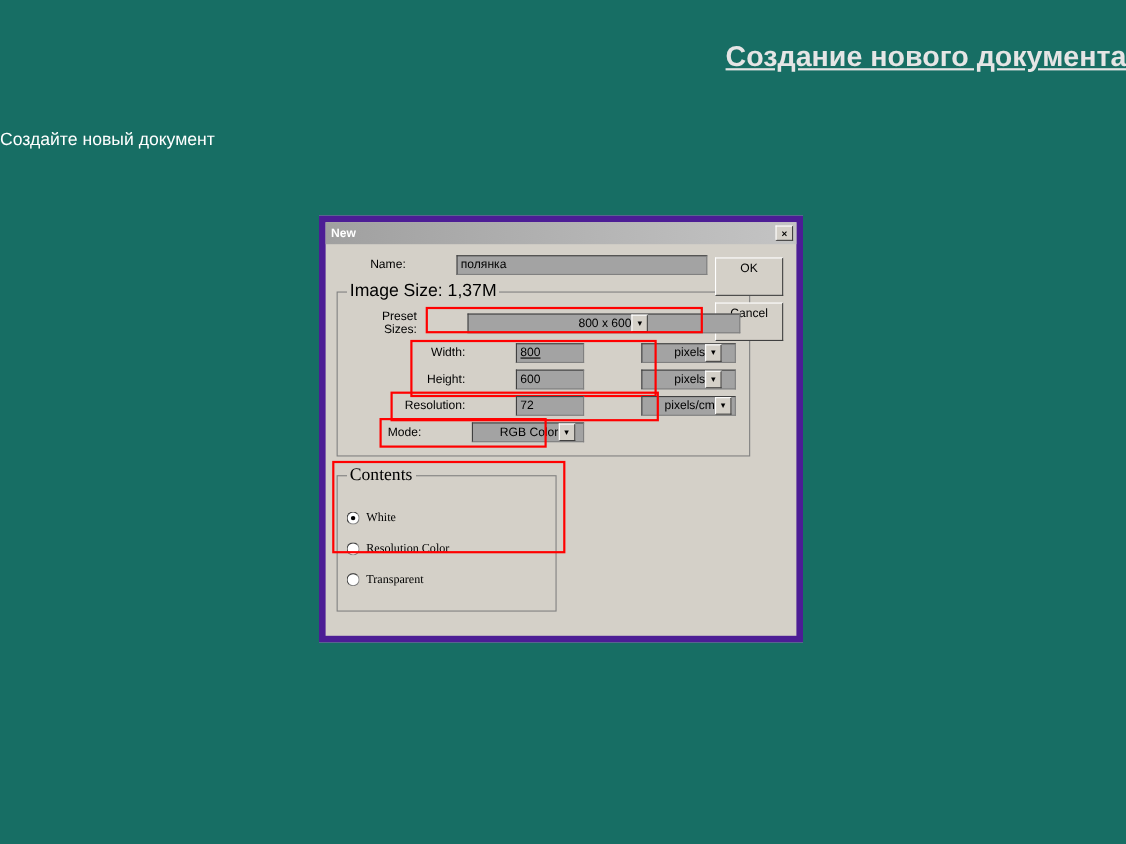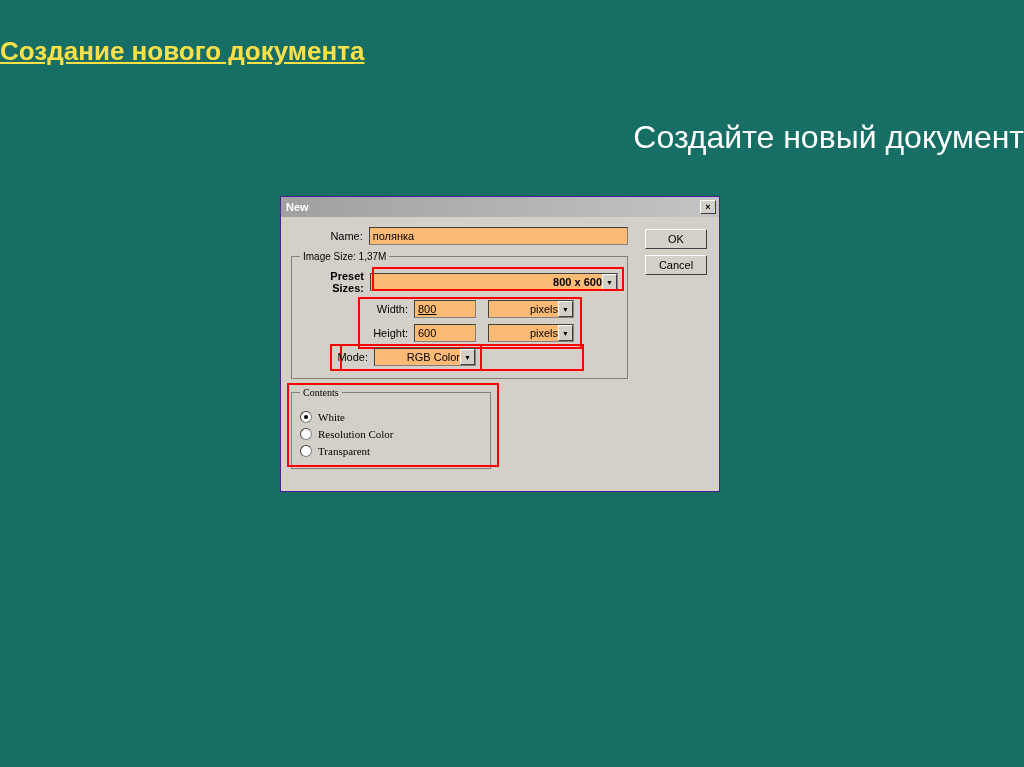--- a/index.html
+++ b/index.html
@@ -5,40 +5,40 @@
   * { box-sizing: border-box; }
   body {
     margin: 0;
     width: 1024px;
     height: 767px;
     background: #176e64;
     font-family: Arial, sans-serif;
     overflow: hidden;
   }
   .slide-title {
-    text-align: left;
-    color: #fde047;
+    text-align: right;
+    color: #e5e5e5;
     font-size: 26px;
     font-weight: bold;
     text-decoration: underline;
     margin-top: 36px;
   }
   .slide-sub {
-    text-align: right;
+    text-align: left;
     color: #ffffff;
-    font-size: 32px;
+    font-size: 16px;
     margin-top: 52px;
   }
   .dialog {
     position: absolute;
-    left: 280px;
+    left: 290px;
     top: 196px;
     width: 440px;
     background: #d4d0c8;
-    border: 1px solid #4c1d95;
+    border: 6px solid #4c1d95;
     font-size: 11px;
     color: #000;
   }
   .titlebar {
     height: 20px;
     background: linear-gradient(to right, #a0a0a0, #c4c4c4);
     display: flex;
     align-items: center;
     padding: 0 3px;
   }
@@ -70,50 +70,51 @@
     display: flex;
     align-items: center;
     margin-bottom: 6px;
   }
   .lbl {
     text-align: right;
     padding-right: 6px;
     font-size: 11px;
   }
   .txt, .sel {
-    background: #fdba74;
+    background: #a3a3a3;
     border: 1px solid #808080;
     border-top-color: #404040;
     border-left-color: #404040;
     height: 18px;
     font-size: 11px;
     padding: 1px 3px;
     font-family: Arial, sans-serif;
+    margin-left: 40px;
   }
   .sel {
     display: flex;
     align-items: center;
-    justify-content: flex-end;
+    justify-content: center;
     padding: 0 0 0 17px;
   }
   .sel-btn {
     width: 15px;
     height: 16px;
     background: #d4d0c8;
     border: 1px solid #fff;
     border-right-color: #404040;
     border-bottom-color: #404040;
     display: flex;
     align-items: center;
     justify-content: center;
     font-size: 7px;
   }
   .btn {
     width: 62px;
-    height: 20px;
+    height: 35px;
     background: #d4d0c8;
     border: 1px solid #fff;
     border-right-color: #404040;
     border-bottom-color: #404040;
     font-size: 11px;
     text-align: center;
     line-height: 18px;
     margin-bottom: 6px;
   }
   .right-btns {
@@ -122,32 +123,32 @@
     top: 12px;
   }
   fieldset {
     border: 1px solid #808080;
     border-top-color: #808080;
     margin: 0 0 8px 0;
     padding: 8px 8px 6px 8px;
     border-radius: 0;
   }
   legend {
-    font-size: 10px;
+    font-size: 16px;
     padding: 0 3px;
   }
   .hl {
     border: 2px solid #ff0000;
     position: absolute;
     pointer-events: none;
   }
   .radio-row {
     display: flex;
     align-items: center;
-    margin: 5px 0;
+    margin: 16px 0;
     font-size: 11px;
   }
   .radio {
     width: 12px;
     height: 12px;
     border-radius: 50%;
     border: 1px solid #808080;
     border-top-color: #404040;
     border-left-color: #404040;
     background: #fff;
@@ -185,21 +186,21 @@
 
     <div class="left-panel">
       <div class="row">
         <div class="lbl" style="width:78px">Name:</div>
         <input class="txt" style="width: 260px;" value="полянка">
       </div>
 
       <fieldset>
         <legend>Image Size: 1,37M</legend>
 
-        <div class="row" style="position:relative;font-weight:bold;">
+        <div class="row" style="position:relative;">
           <div class="lbl" style="width:70px">Preset Sizes:</div>
           <div class="sel" style="width:248px">
             <span>800 x 600</span>
             <div class="sel-btn">▼</div>
           </div>
           <div class="hl" style="left:72px; top:-3px; width:252px; height:24px;"></div>
         </div>
 
         <div style="position:relative; padding-left:58px; margin-top:4px;">
           <div class="row">
@@ -217,20 +218,29 @@
             <div style="width:12px"></div>
             <div class="sel" style="width:86px">
               <span>pixels</span>
               <div class="sel-btn">▼</div>
             </div>
           </div>
           <div class="hl" style="left:58px; top:-3px; width:224px; height:52px;"></div>
         </div>
 
         <div style="position:relative; padding-left:40px; margin-top:4px;">
+          <div class="row">
+            <div class="lbl" style="width:74px">Resolution:</div>
+            <input class="txt" style="width: 62px;" value="72">
+            <div style="width:12px"></div>
+            <div class="sel" style="width:86px">
+              <span>pixels/cm</span>
+              <div class="sel-btn">▼</div>
+            </div>
+          </div>
           <div class="hl" style="left:40px; top:-4px; width:244px; height:27px;"></div>
         </div>
 
         <div style="position:relative; padding-left:30px; margin-top:4px;">
           <div class="row">
             <div class="lbl" style="width:44px">Mode:</div>
             <div class="sel" style="width:102px">
               <span>RGB Color</span>
               <div class="sel-btn">▼</div>
             </div>

